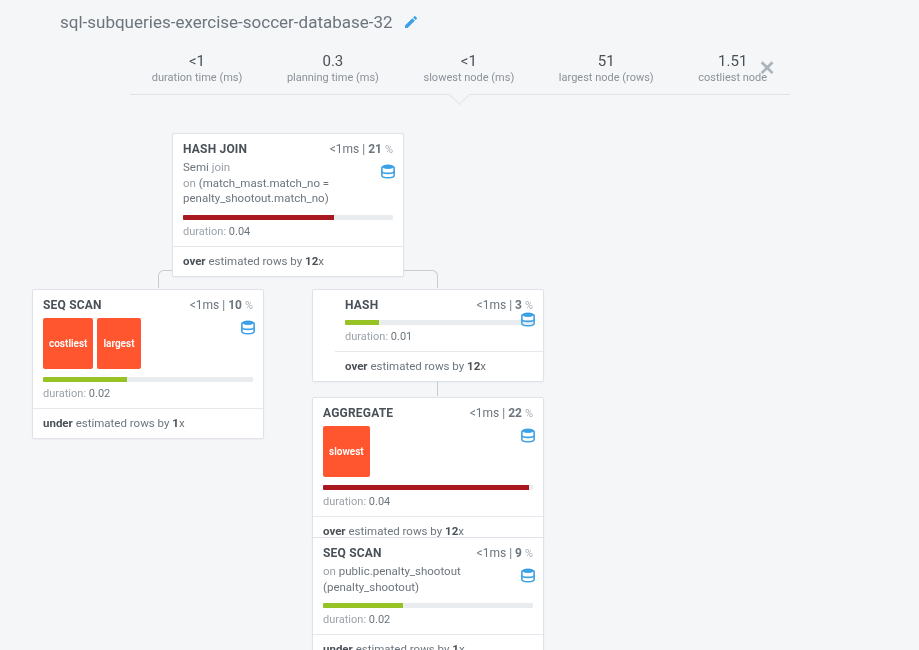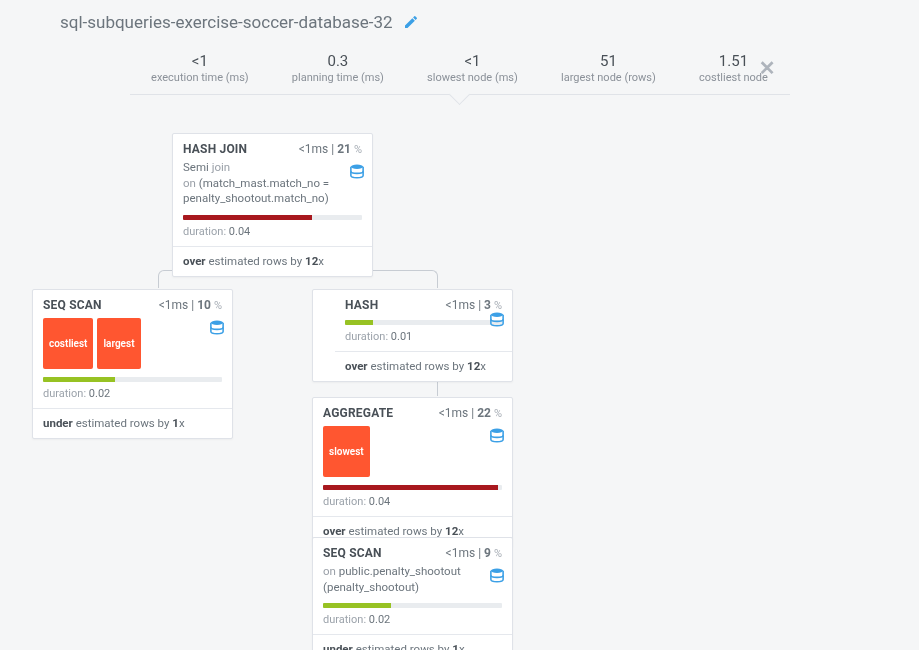--- a/index.html
+++ b/index.html
@@ -62,21 +62,21 @@
       color: #aeb4bc;
       cursor: pointer;
       font-weight: bold;
     }
     .canvas {
       position: relative;
       margin-top: 26px;
     }
     .node {
       position: absolute;
-      width: 201px;
+      width: 232px;
       background: #fff;
       border: 1px solid #dfe2e8;
       border-radius: 2px;
       box-shadow: 0 1px 2px rgba(0,0,0,0.04);
       padding: 8px 10px;
       font-size: 12px;
     }
     .node-header {
       display: flex;
       align-items: baseline;
@@ -162,21 +162,21 @@
 <div class="title-row">
   <span class="title">sql-subqueries-exercise-soccer-database-32</span>
   <svg class="edit-icon" viewBox="0 0 24 24" fill="currentColor">
       <path d="M3 17.25V21h3.75l11.04-11.04-3.75-3.75L3 17.25zM20.71 7.04a1 1 0 0 0 0-1.41l-2.34-2.34a1 1 0 0 0-1.41 0l-1.83 1.83 3.75 3.75 1.83-1.83z"></path>
     </svg>
 </div>
 
 <div class="stats-bar">
   <div class="stat">
     <div class="stat-value">&lt;1</div>
-    <div class="stat-label">execution time (ms)</div>
+    <div class="stat-label">duration time (ms)</div>
   </div>
   <div class="stat">
     <div class="stat-value">0.3</div>
     <div class="stat-label">planning time (ms)</div>
   </div>
   <div class="stat">
     <div class="stat-value">&lt;1</div>
     <div class="stat-label">slowest node (ms)</div>
   </div>
   <div class="stat">

